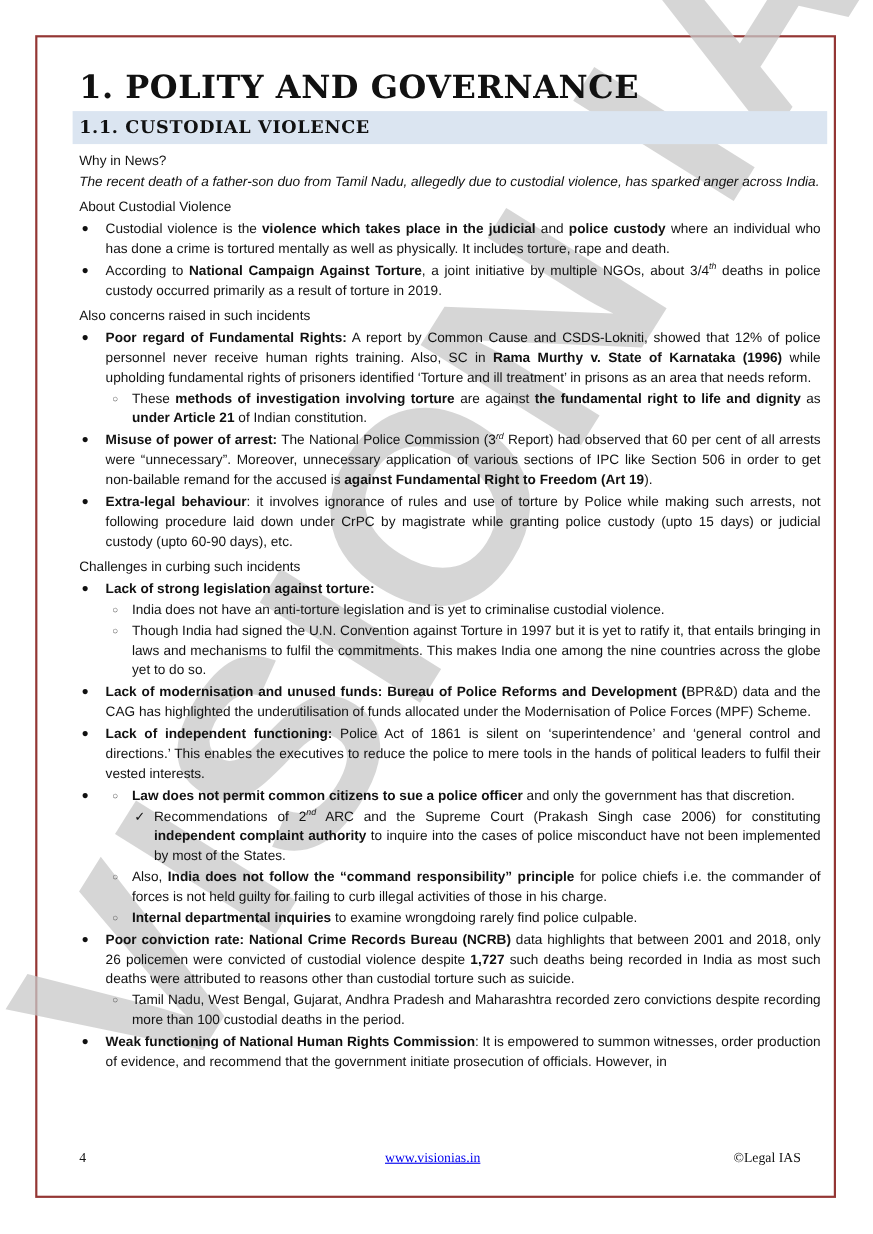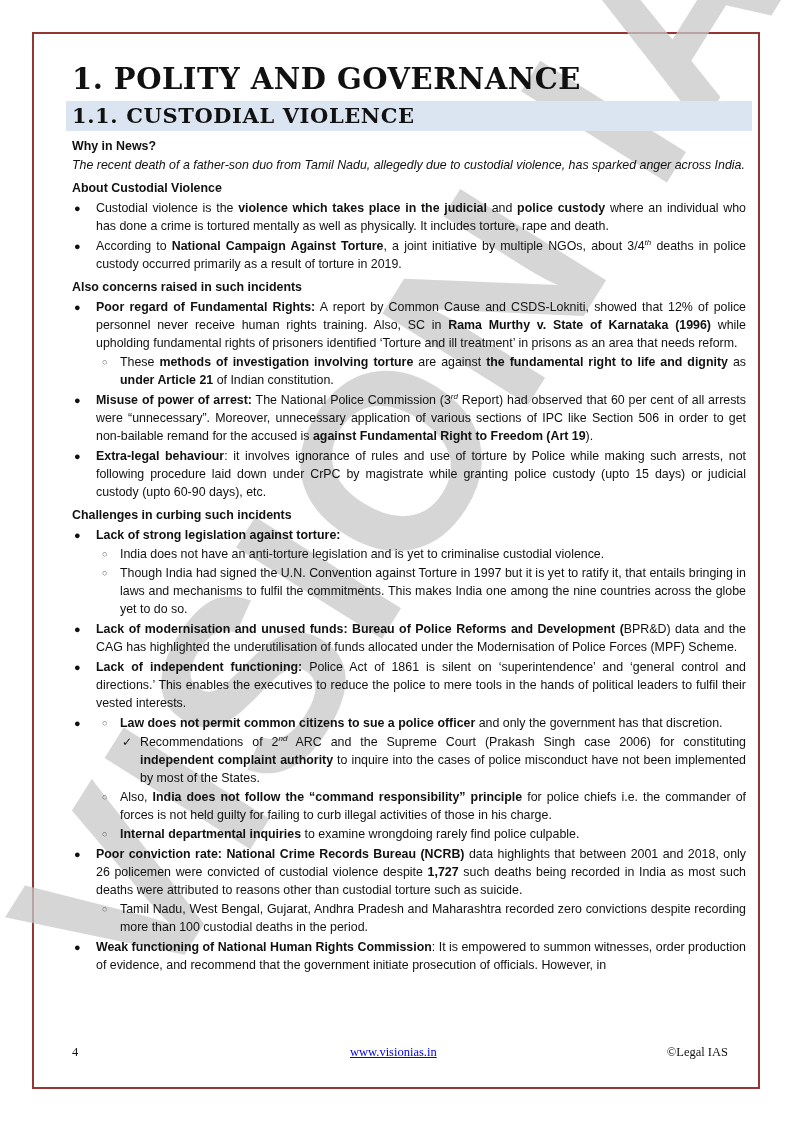--- a/index.html
+++ b/index.html
@@ -6,23 +6,23 @@
   body { width:794px; height:1122px; position:relative; overflow:hidden;
          font-family:"Liberation Sans", "DejaVu Sans", sans-serif; color:#111; }
   .frame { position:absolute; left:32px; top:32px; width:728px; height:1057px;
            border:2px solid #943634; box-sizing:border-box; }
   .watermark { position:absolute; left:0; top:0; width:794px; height:1122px; pointer-events:none; z-index:0; }
   .content { position:absolute; left:72px; top:62px; width:674px; z-index:1;
              font-size:12.4px; line-height:18px; }
   h1 { margin:0 0 6px 0; font-family:"DejaVu Serif", serif; font-weight:bold;
        font-size:29px; line-height:32px; letter-spacing:0.5px; color:#111; padding-top:1px; }
   .h2 { background:#dbe5f1; margin:0 -6px 6px -6px; padding:3px 6px 3px 6px;
-        font-family:"DejaVu Serif", serif; font-weight:bold; font-size:21px;
+        font-family:"DejaVu Serif", serif; font-weight:bold; font-size:16px;
         letter-spacing:0.6px; line-height:24px; color:#111; }
-  .subhead { font-weight:bold; margin:5px 0 1px 0; }
+  .subhead { font-weight:normal; margin:5px 0 1px 0; }
   p { margin:0 0 2px 0; text-align:justify;font-style:italic; }
   ul { margin:0; padding:0; list-style:none; }
   li { position:relative; text-align:justify; }
   ul.l1 > li { padding-left:24px; margin:2px 0; }
   ul.l1 > li > .bullet { position:absolute; left:2px; top:0; font-size:11px; }
   ul.l2 > li { padding-left:24px; margin:1px 0; }
   ul.l2 > li > .bullet { position:absolute; left:6px; top:0; font-size:9px; color:#555; }
   ul.l3 > li { padding-left:20px; margin:1px 0; }
   ul.l3 > li > .bullet { position:absolute; left:2px; top:0; font-size:12px; }
   b { font-weight:bold; }

